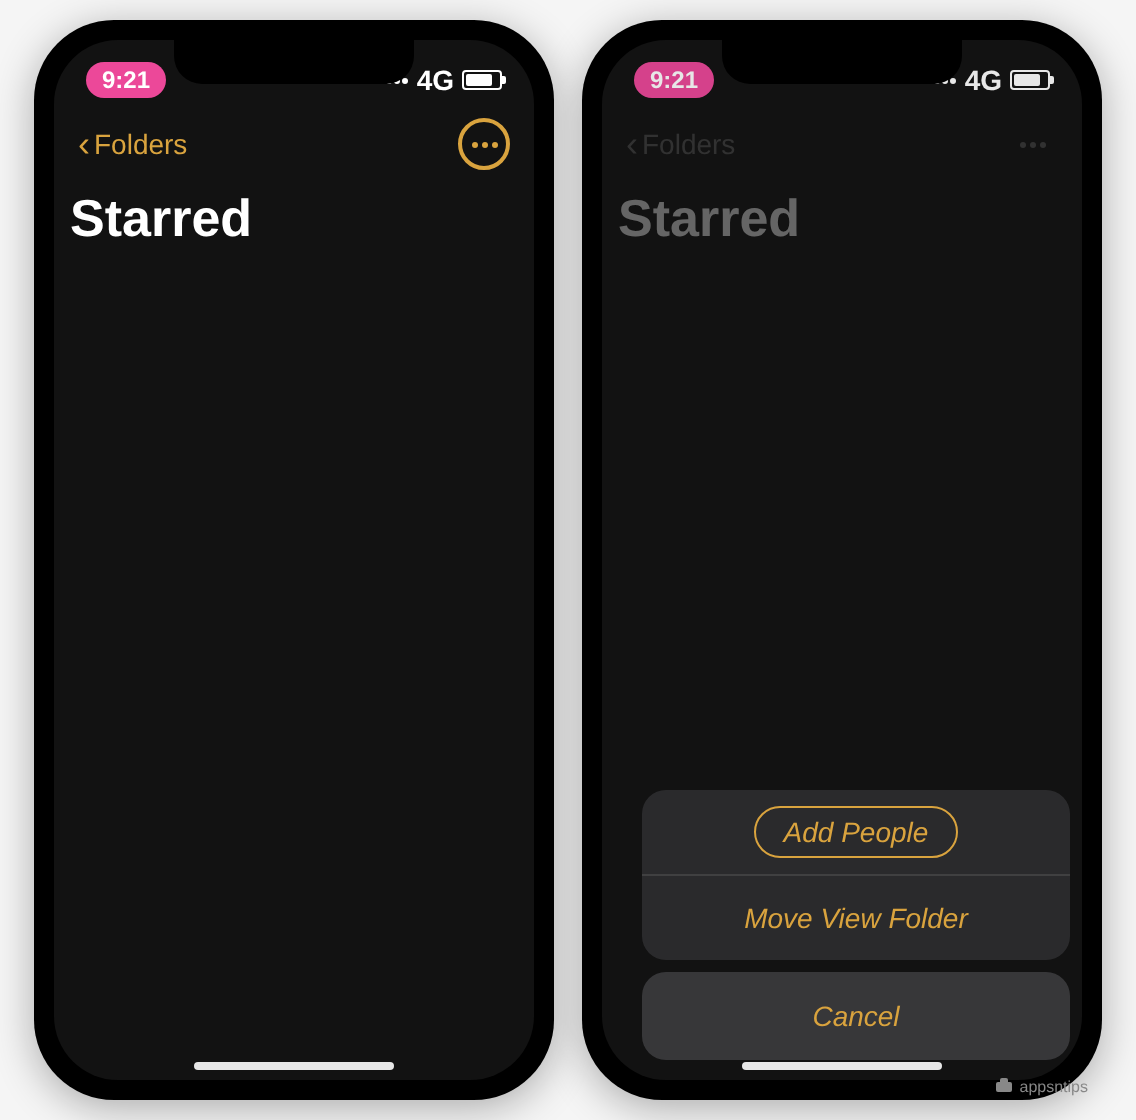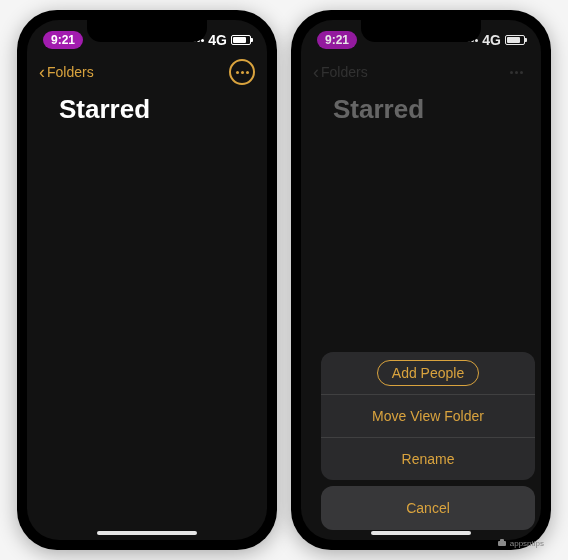--- a/index.html
+++ b/index.html
@@ -46,21 +46,21 @@
       height: 34px;
       display: flex;
       justify-content: space-between;
       align-items: center;
       padding: 6px 16px 0;
       color: #fff;
       font-size: 12px;
       font-weight: 600;
     }
     .time-pill {
-      background: #a21caf;
+      background: #ec4899;
       border-radius: 10px;
       padding: 2px 8px;
       font-size: 12px;
     }
     .status-right {
       display: flex;
       align-items: center;
       gap: 4px;
       font-size: 14px;
     }
@@ -139,30 +139,31 @@
     .more-dots span {
       width: 3px;
       height: 3px;
       background: #d9a33e;
       border-radius: 50%;
     }
     .title {
       color: #fff;
       font-size: 26px;
       font-weight: 700;
-      padding: 4px 32px;
+      padding: 4px 8px;
     }
     .dimmed .navbar, .dimmed .title { opacity: 0.35; }
     .dimmed .statusbar { opacity: 0.9; }
     .actionsheet {
       position: absolute;
       bottom: 0;
       left: 14px;
       right: 0;
       padding: 6px;
+      font-style: italic;
     }
     .sheet-group {
       background: rgba(44,44,46,0.95);
       border-radius: 12px;
       overflow: hidden;
       margin-bottom: 6px;
     }
     .sheet-item {
       padding: 13px 12px;
       text-align: center;
@@ -281,21 +282,20 @@
       </div>
     </div>
     <div class="title">Starred</div>
 
     <div class="actionsheet">
       <div class="sheet-group">
         <div class="sheet-item" style="padding:8px 12px;">
           <span class="pill-inner">Add People</span>
         </div>
         <div class="sheet-item">Move View Folder</div>
-        <div class="sheet-item">Rename</div>
       </div>
       <div class="cancel-item">Cancel</div>
     </div>
 
     <div class="home-indicator"></div>
   </div>
 </div>
 
 <div class="watermark">
   <svg width="10" height="10" viewBox="0 0 10 10">

